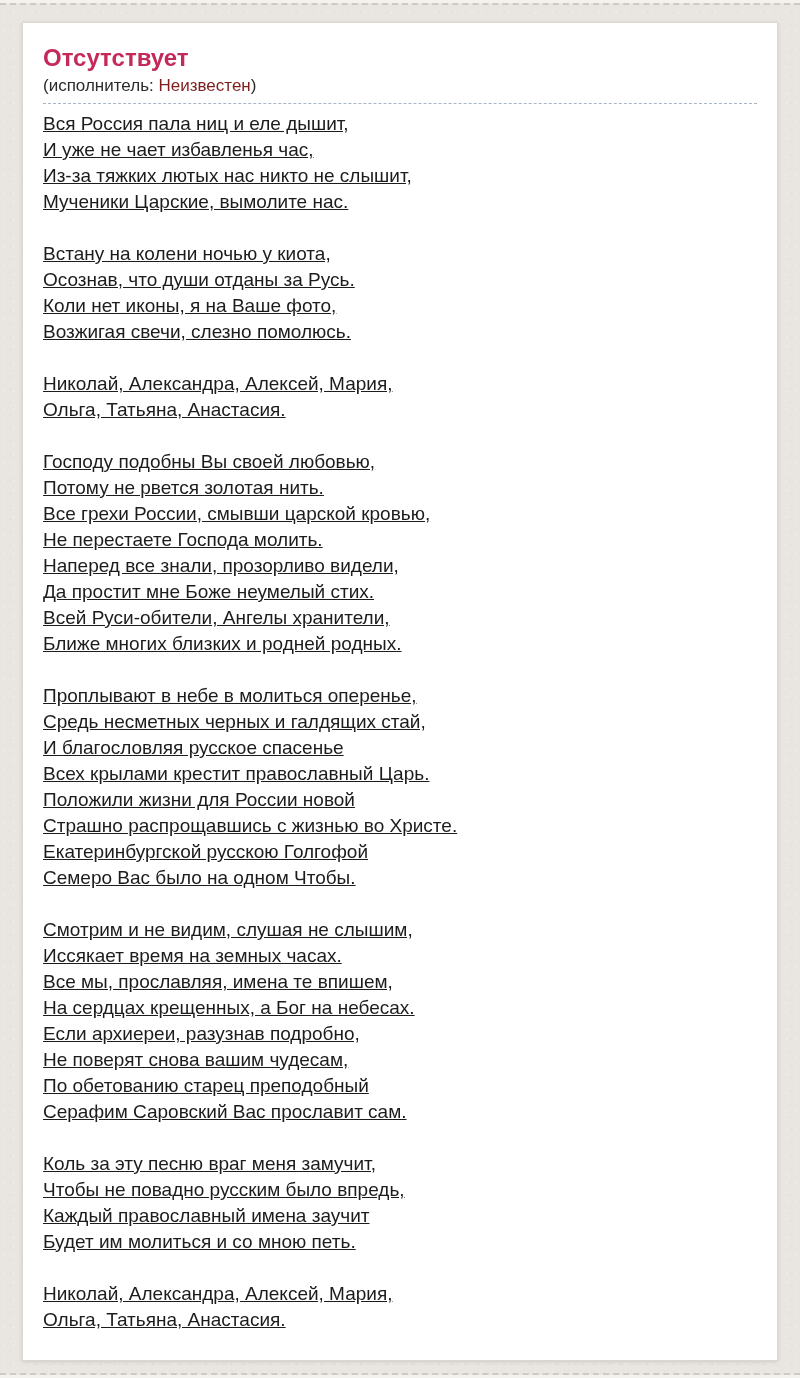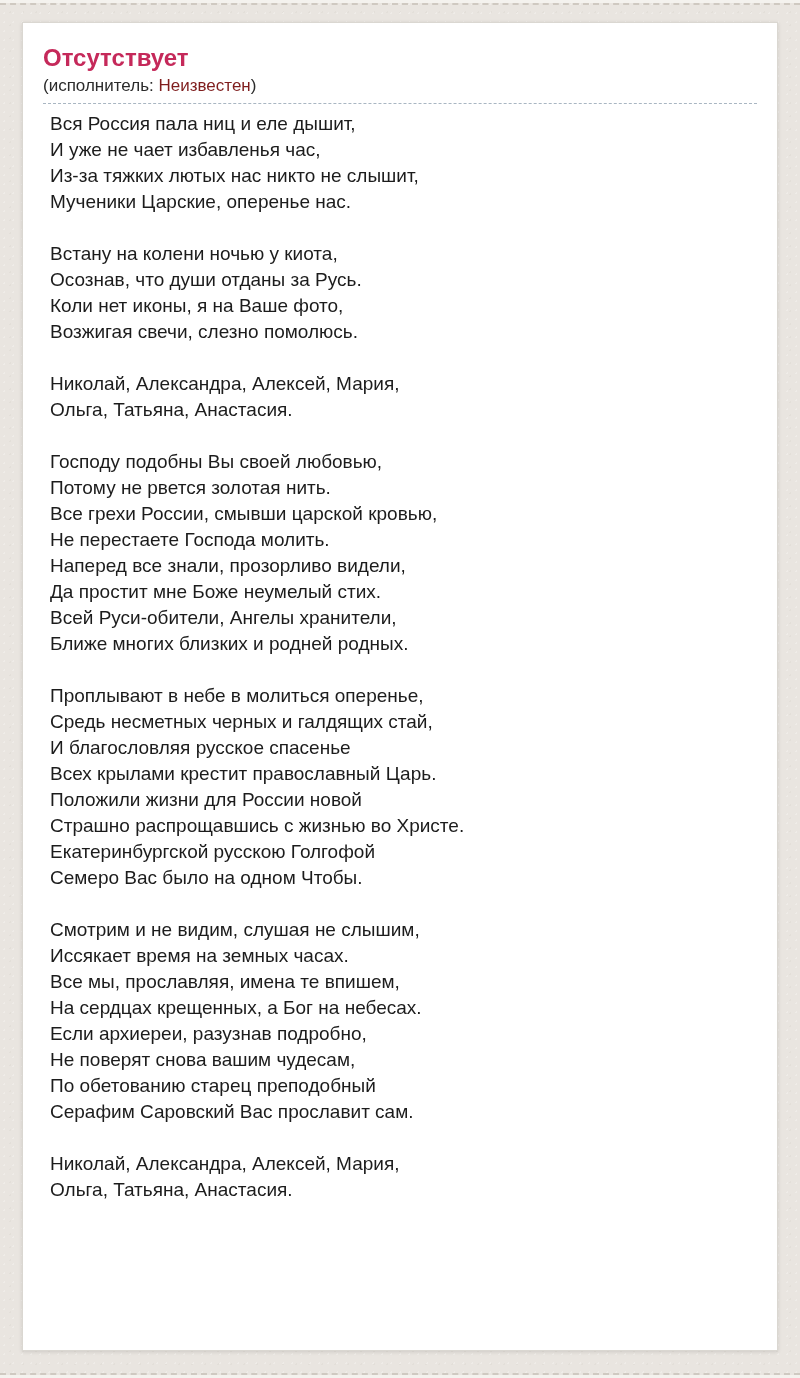--- a/index.html
+++ b/index.html
@@ -65,42 +65,43 @@
     text-decoration: none;
     cursor: pointer;
   }
   .lyrics {
     margin-top: 7px;
     font-size: 19px;
     line-height: 26px;
     color: #1c1c1c;
   }
   .stanza {
-    margin: 0 0 26px 7px;
+    margin: 0 0 26px 0;
+    text-decoration: underline;
   }
   .stanza:last-child { margin-bottom: 0; }
   .line { white-space: nowrap; }
 </style>
 </head>
 <body>
 
 <div class="edge-light top"></div>
 <div class="stitch stitch-top"></div>
 
 <div class="card">
   <div class="song-header">
     <h1 class="song-title">Отсутствует</h1>
     <div class="artist-line"><span>(исполнитель: </span><a class="artist-link" href="#">Неизвестен</a><span>)</span></div>
   </div>
   <div class="lyrics">
       <div class="stanza">
         <div class="line">Вся Россия пала ниц и еле дышит,</div>
         <div class="line">И уже не чает избавленья час,</div>
         <div class="line">Из-за тяжких лютых нас никто не слышит,</div>
-        <div class="line">Мученики Царские, оперенье нас.</div>
+        <div class="line">Мученики Царские, вымолите нас.</div>
       </div>
       <div class="stanza">
         <div class="line">Встану на колени ночью у киота,</div>
         <div class="line">Осознав, что души отданы за Русь.</div>
         <div class="line">Коли нет иконы, я на Ваше фото,</div>
         <div class="line">Возжигая свечи, слезно помолюсь.</div>
       </div>
       <div class="stanza">
         <div class="line">Николай, Александра, Алексей, Мария,</div>
         <div class="line">Ольга, Татьяна, Анастасия.</div>
@@ -129,20 +130,26 @@
         <div class="line">Смотрим и не видим, слушая не слышим,</div>
         <div class="line">Иссякает время на земных часах.</div>
         <div class="line">Все мы, прославляя, имена те впишем,</div>
         <div class="line">На сердцах крещенных, а Бог на небесах.</div>
         <div class="line">Если архиереи, разузнав подробно,</div>
         <div class="line">Не поверят снова вашим чудесам,</div>
         <div class="line">По обетованию старец преподобный</div>
         <div class="line">Серафим Саровский Вас прославит сам.</div>
       </div>
       <div class="stanza">
+        <div class="line">Коль за эту песню враг меня замучит,</div>
+        <div class="line">Чтобы не повадно русским было впредь,</div>
+        <div class="line">Каждый православный имена заучит</div>
+        <div class="line">Будет им молиться и со мною петь.</div>
+      </div>
+      <div class="stanza">
         <div class="line">Николай, Александра, Алексей, Мария,</div>
         <div class="line">Ольга, Татьяна, Анастасия.</div>
       </div>
     </div>
 </div>
 
 <div class="stitch stitch-bottom"></div>
 <div class="edge-light bottom"></div>
 
 </body></html>

